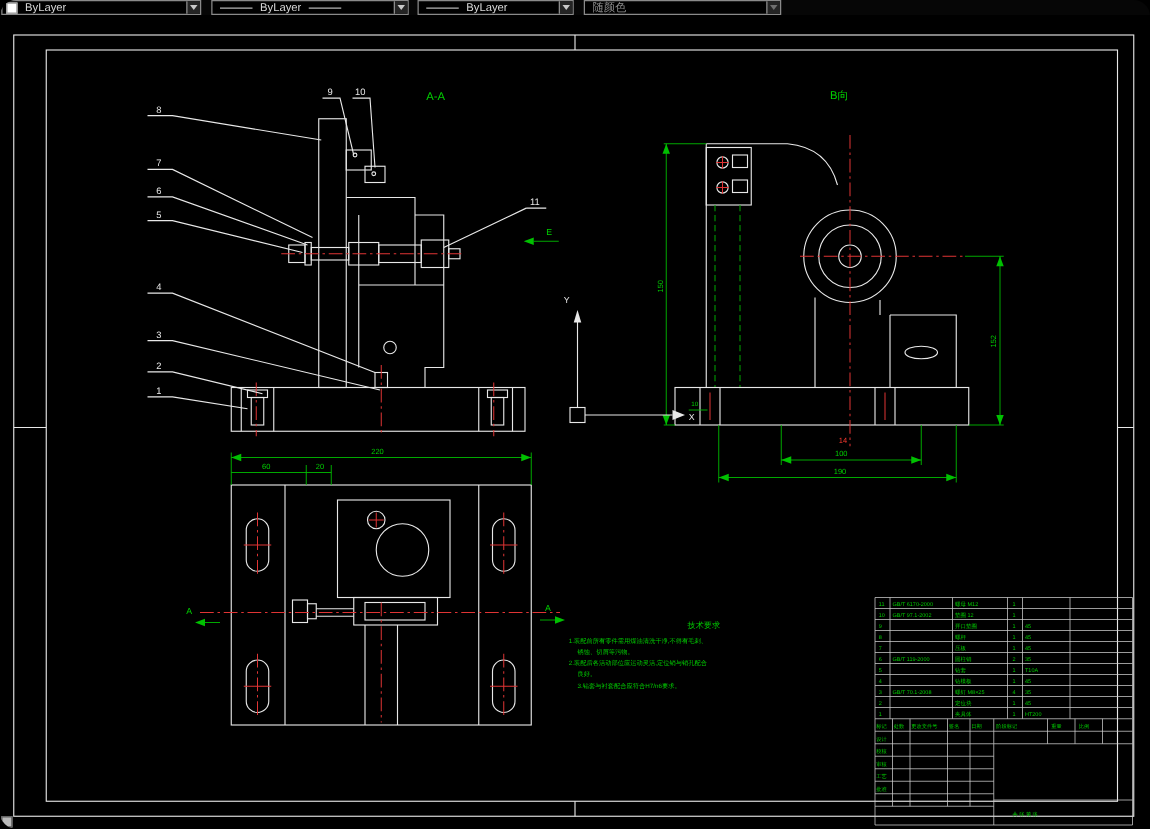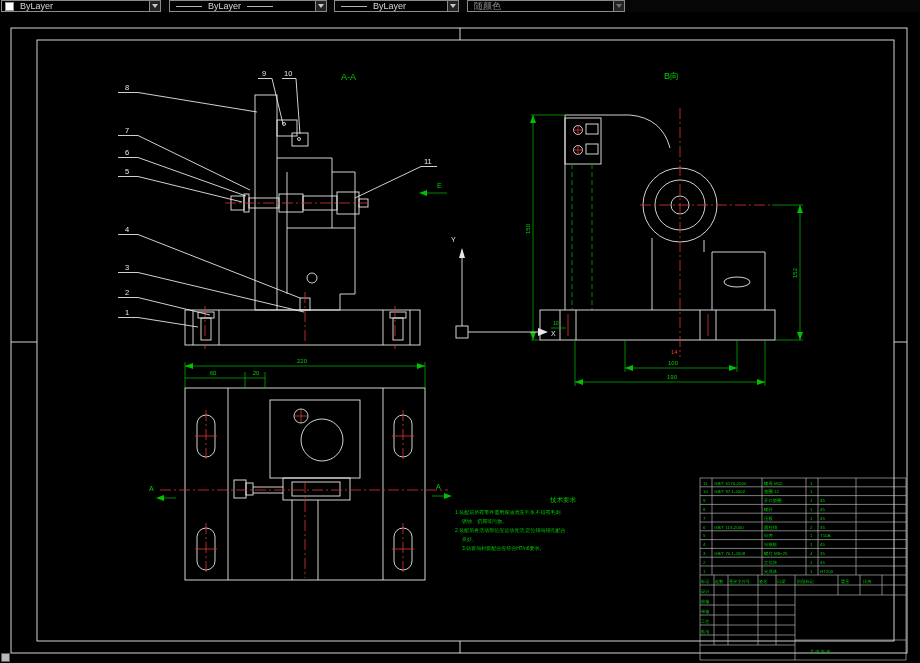--- a/index.html
+++ b/index.html
@@ -1,16 +1,16 @@
 <!DOCTYPE html>
 <html><head>
 <meta charset="utf-8">
 <style>
   html,body{margin:0;padding:0;background:#000;}
-  #app{position:relative;width:920px;height:663px;background:#000;overflow:hidden;font-family:"Liberation Sans",sans-serif;}
+  #app{position:relative;width:920px;height:663px;background:#000;overflow:hidden;font-family:"Liberation Sans",sans-serif;border-radius:13px;}
   .toolbar{position:absolute;top:0;left:0;width:920px;height:12px;background:#060606;}
   .combo{position:absolute;top:0;height:12px;background:#000;border:1px solid #8a8a8a;box-sizing:border-box;display:flex;align-items:center;font-size:9px;color:#d8d8d8;white-space:nowrap;}
   #combo-color{left:1px;width:160px;}
   #combo-linetype{left:169px;width:158px;}
   #combo-lineweight{left:334px;width:125px;}
   #combo-plotstyle{left:467px;width:158px;color:#8f8f8f;}
   .arrowbtn{margin-left:auto;width:11px;height:100%;background:#242424;border-left:1px solid #8a8a8a;display:flex;align-items:center;justify-content:center;box-sizing:border-box;}
   .tri{width:0;height:0;border-left:3px solid transparent;border-right:3px solid transparent;border-top:4px solid #c8c8c8;}
   #combo-plotstyle .tri{border-top-color:#6f6f6f;}
   .swatch{width:7px;height:7px;background:#ffffff;border:1px solid #999;margin:0 6px 0 3px;flex:0 0 auto;}

